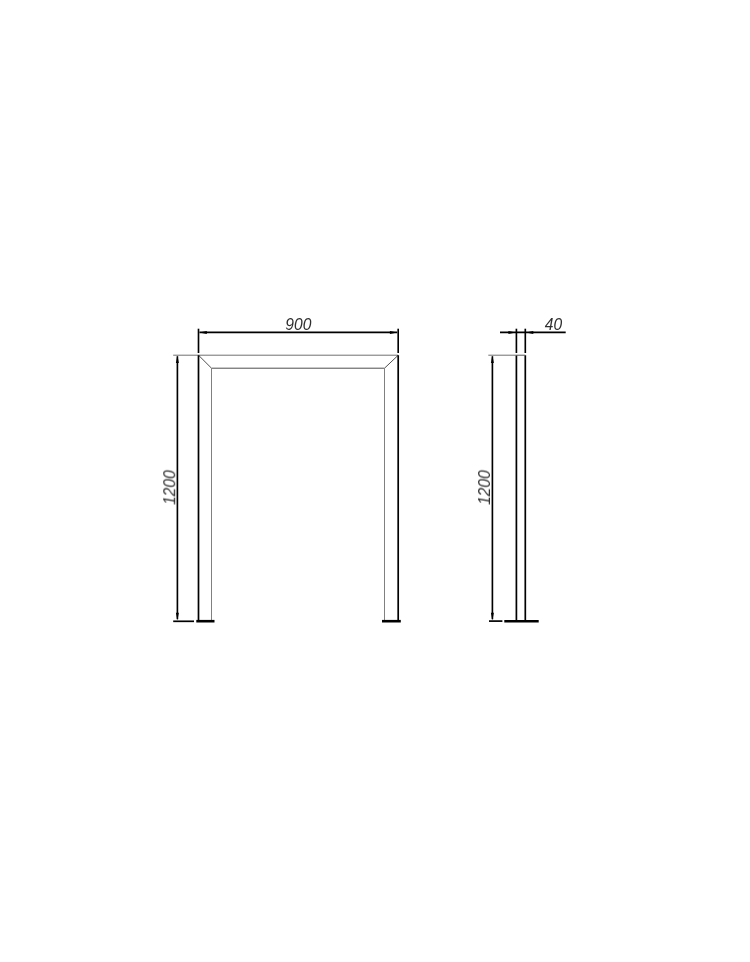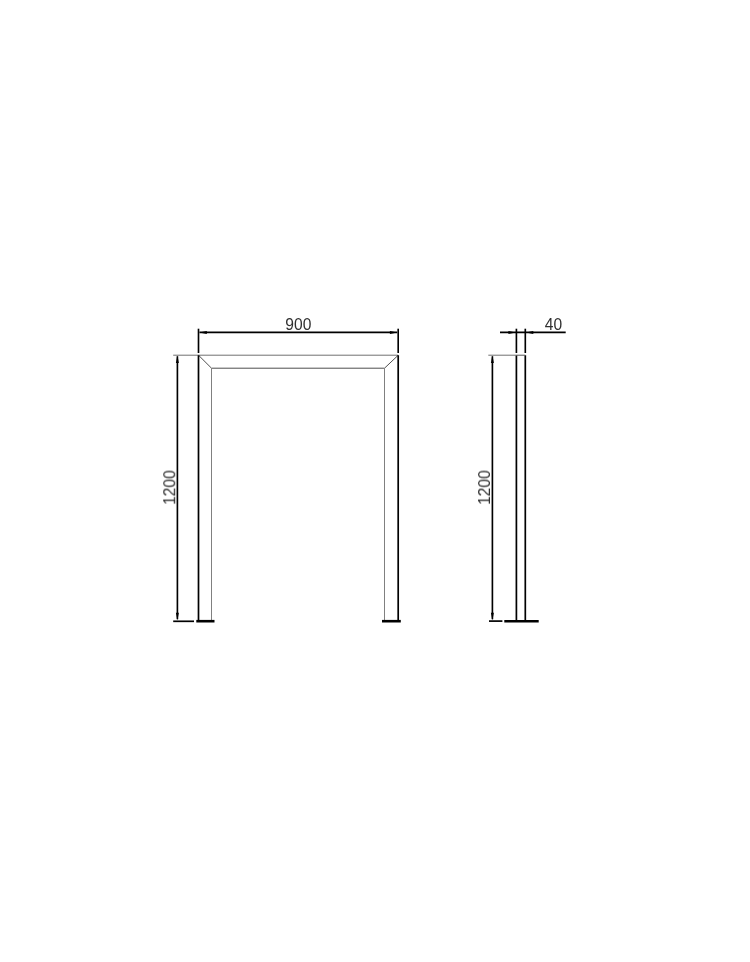--- a/index.html
+++ b/index.html
@@ -1,16 +1,16 @@
 <!DOCTYPE html>
 <html><head>
 <meta charset="utf-8">
 <style>
   html,body{margin:0;padding:0;background:#ffffff;}
-  #page{width:750px;height:962px;position:relative;background:#ffffff;overflow:hidden;}
+  #page{width:750px;height:962px;position:relative;background:#ffffff;overflow:hidden;font-style:italic;}
   svg{position:absolute;top:0;left:0;}
   text{font-family:"Liberation Sans",sans-serif;fill:#303030;will-change:transform;}
 </style>
 </head>
 <body>
 <div id="page">
 <svg width="750" height="962" viewBox="0 0 750 962">
 
   <line x1="173.2" y1="355.2" x2="398.2" y2="355.2" stroke="#707070" stroke-width="1"></line>
 

